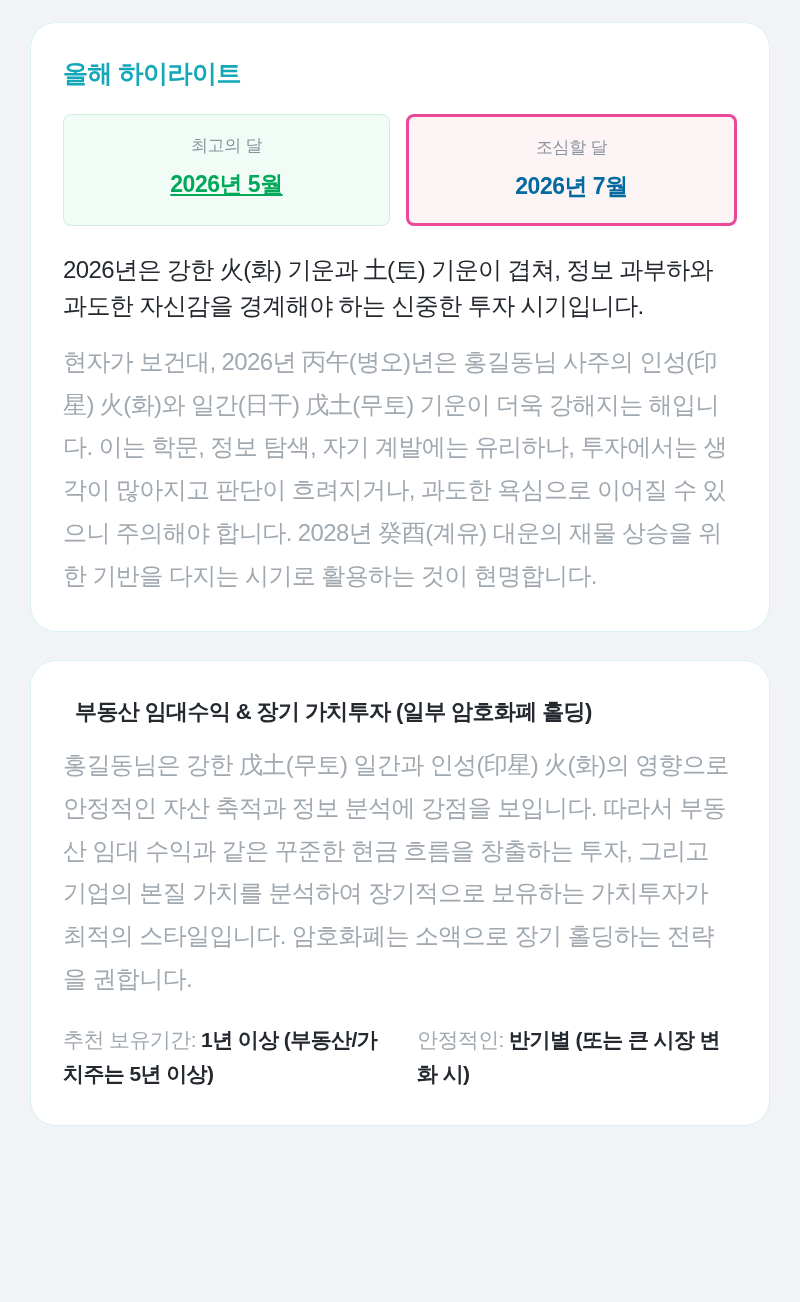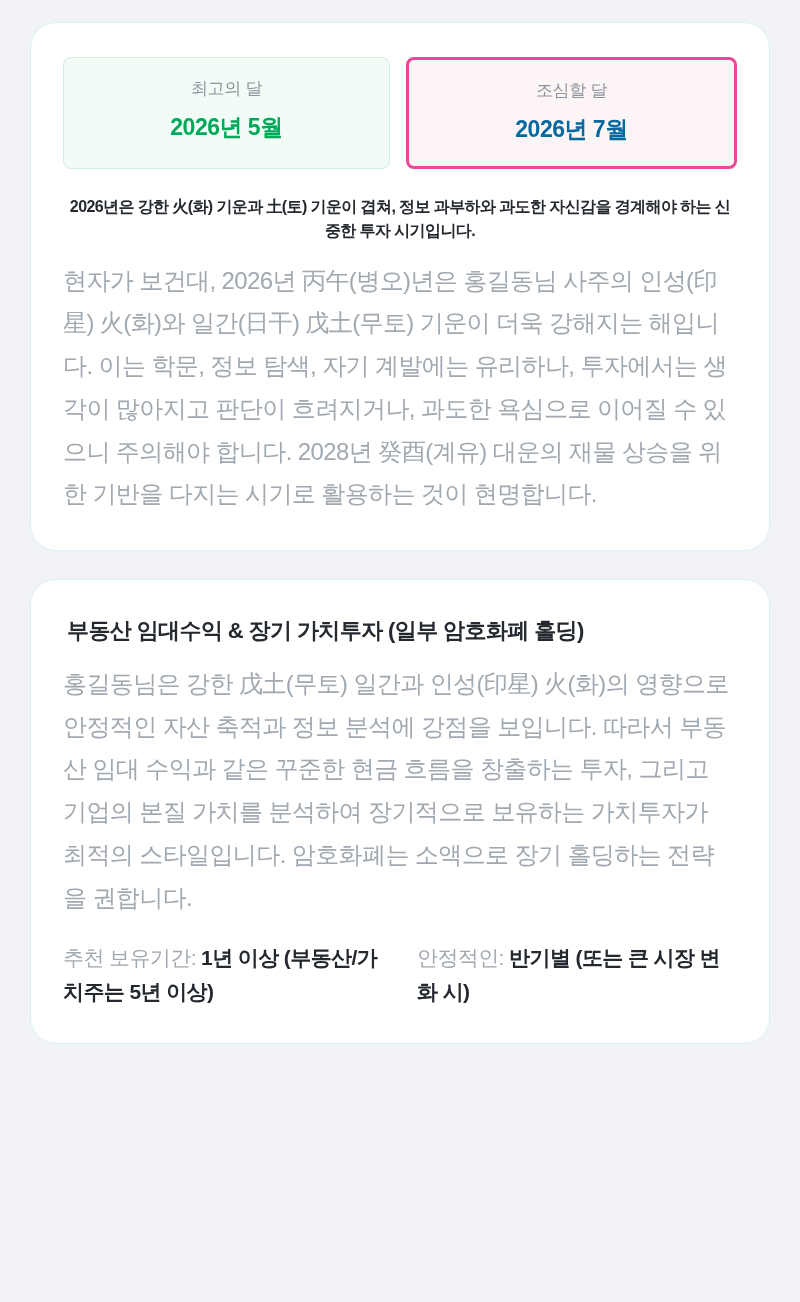--- a/index.html
+++ b/index.html
@@ -56,46 +56,45 @@
     font-size: 17px;
     color: #8b949e;
     margin-bottom: 12px;
     letter-spacing: -0.3px;
   }
   .hl-value {
     font-size: 23px;
     font-weight: bold;
     letter-spacing: -0.5px;
   }
-  .hl-box.good .hl-value { color: #00a859; }
+  .hl-box.good .hl-value { color: #00a859; text-decoration: underline; }
   .hl-box.bad  .hl-value { color: #0369a1; }
 
   .lead {
-    font-size: 16px;
-    font-weight: bold;
+    font-size: 24px;
+    font-weight: normal;
     color: #24292f;
     line-height: 1.52;
     letter-spacing: -0.6px;
     margin: 0 0 16px 0;
-    text-align: center;
   }
   .body-text {
     font-size: 24px;
     color: #a0a8b0;
     line-height: 1.78;
     letter-spacing: -0.6px;
     margin: 0;
   }
   .sub-head {
     font-size: 22px;
     font-weight: bold;
     color: #24292f;
     line-height: 1.5;
     letter-spacing: -0.6px;
-    margin: 0 0 16px 4px;
+    margin: 0 0 16px 12px;
   }
   .meta-row {
     display: flex;
     gap: 34px;
     margin-top: 22px;
   }
   .meta-item {
     flex: 1 1 0;
     font-size: 21px;
     line-height: 1.62;
@@ -106,20 +105,21 @@
     color: #24292f;
     font-weight: bold;
   }
 </style>
 </head>
 <body>
 
 <div class="page">
 
   <section class="card">
+    <h2 class="card-title">올해 하이라이트</h2>
 
     <div class="highlight-row">
       <div class="hl-box good">
         <div class="hl-label">최고의 달</div>
         <div class="hl-value">2026년 5월</div>
       </div>
       <div class="hl-box bad">
         <div class="hl-label">조심할 달</div>
         <div class="hl-value">2026년 7월</div>
       </div>

